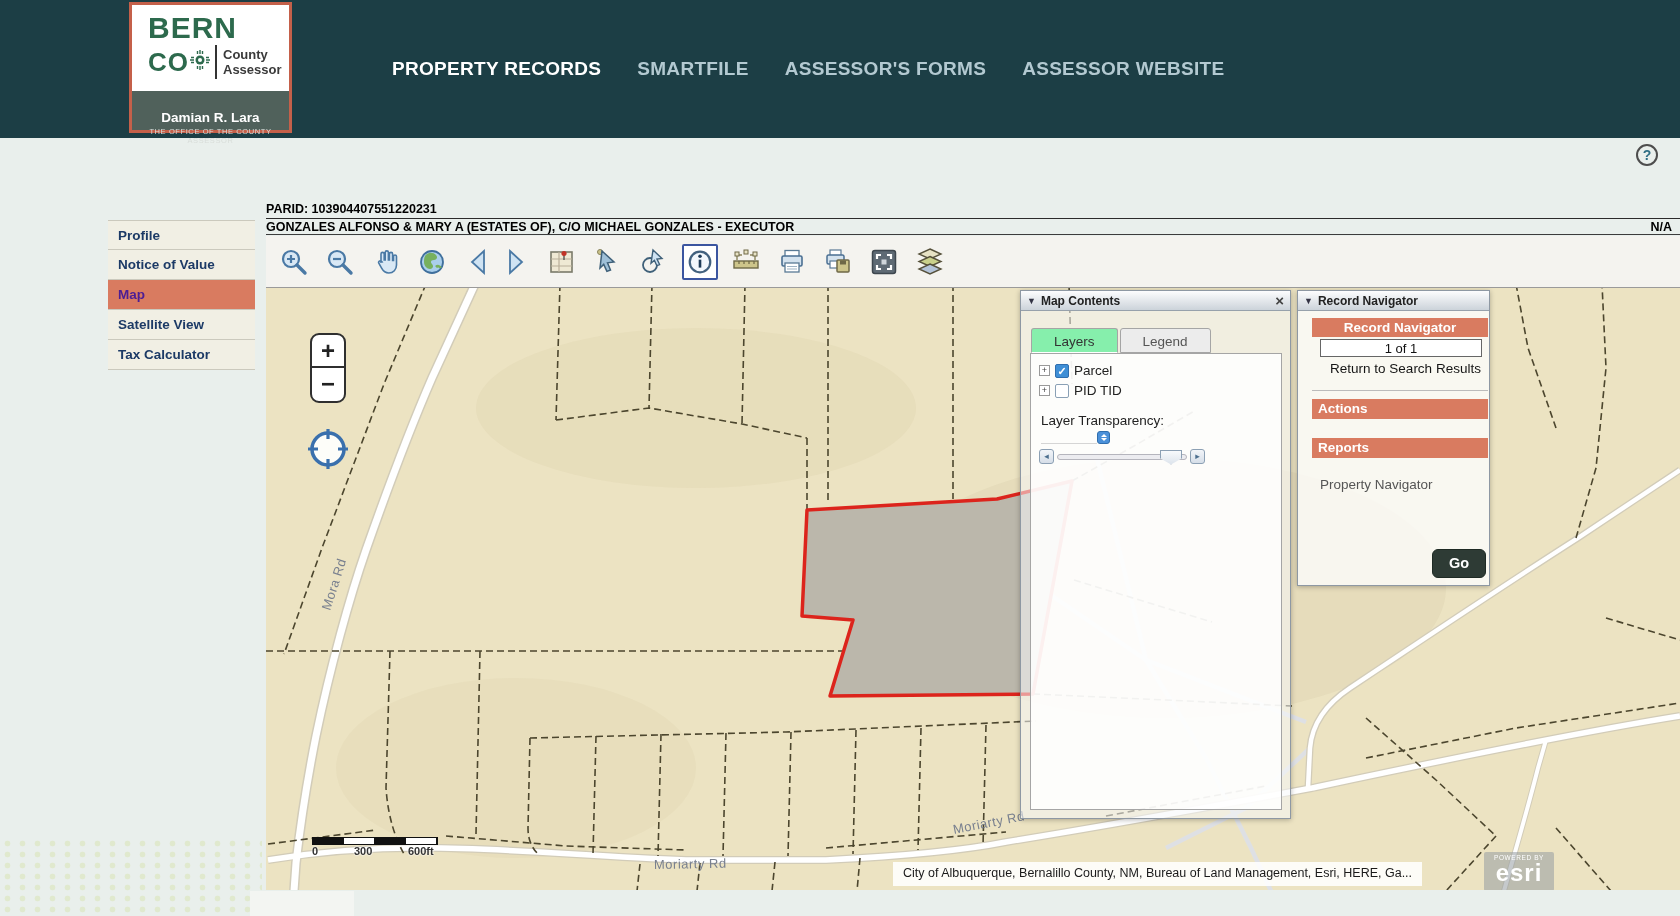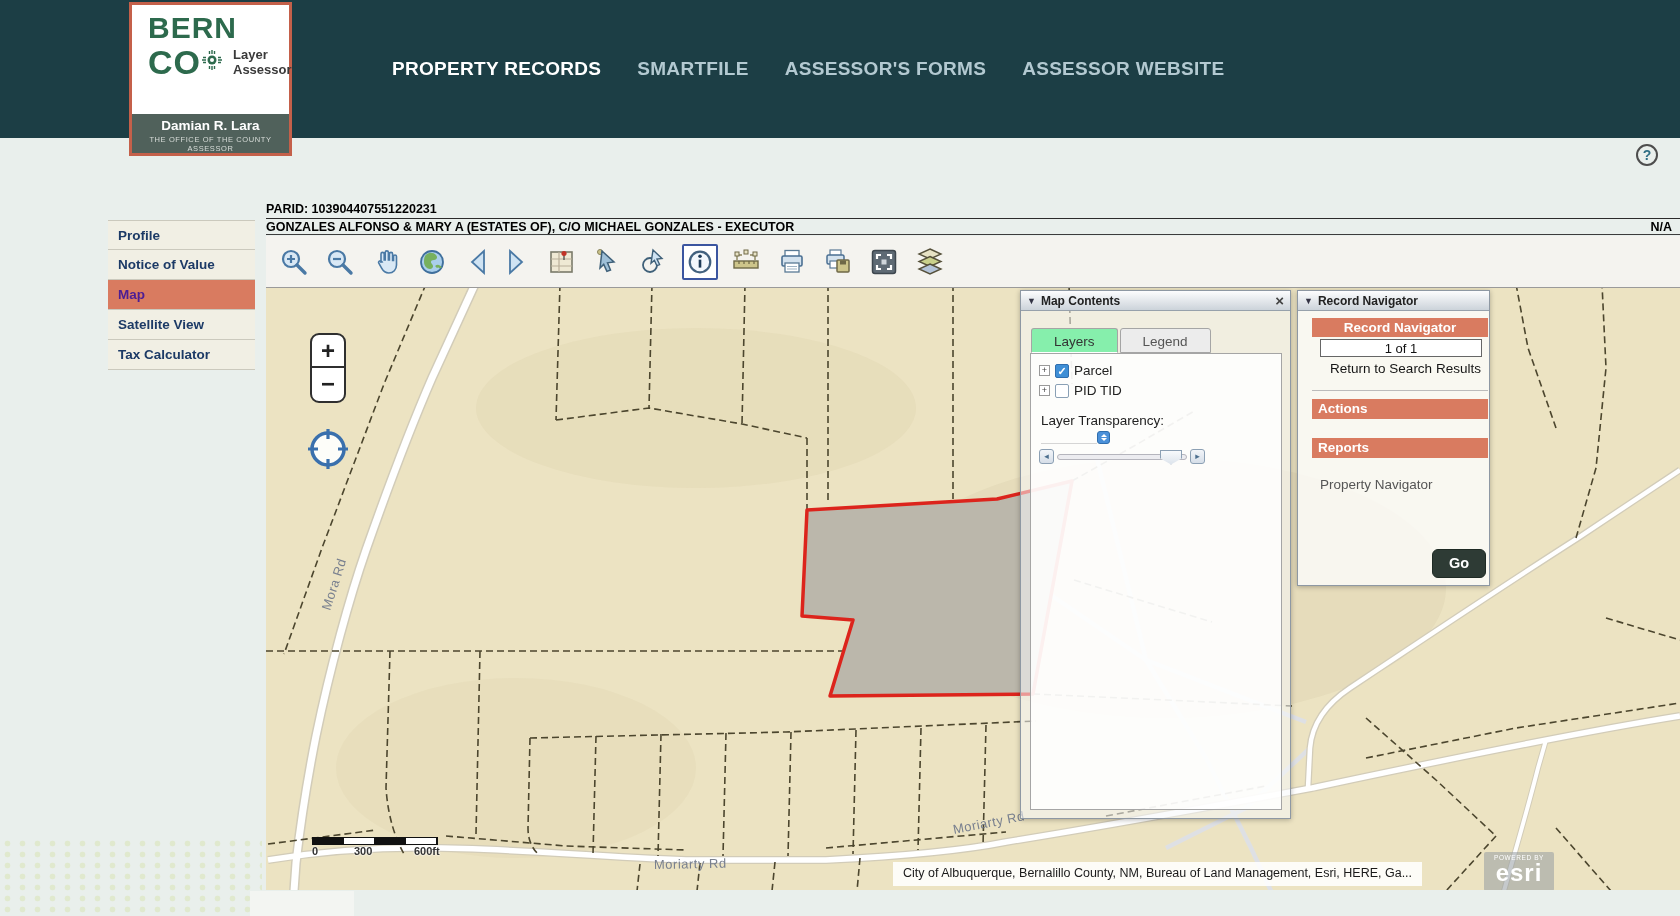--- a/index.html
+++ b/index.html
@@ -3,28 +3,28 @@
 <meta charset="utf-8">
 <style>
   * { margin:0; padding:0; box-sizing:border-box; }
   html,body { width:1680px; height:916px; overflow:hidden; }
   body { font-family:"Liberation Sans", sans-serif; background:#e9efec; }
   #app { position:relative; width:1680px; height:916px; background:#e9efec; }
 
   
   .header { position:absolute; left:0; top:0; width:1680px; height:138px; background:#1c3e45; }
   .logo { position:absolute; left:129px; top:2px; width:163px; }
-  .logo-top { background:#fff; border:3px solid #c4604a; border-bottom:none; height:112px; padding:8px 0 0 16px; }
+  .logo-top { background:#fff; border:3px solid #c4604a; border-bottom:none; height:89px; padding:8px 0 0 16px; }
   .logo-row1 { font-size:30px; font-weight:bold; color:#2d6a4d; letter-spacing:1px; line-height:30px; }
   .logo-row2 { display:flex; align-items:center; margin-top:2px; }
-  .logo-co { font-size:34px; font-weight:bold; color:#2d6a4d; letter-spacing:1px; line-height:34px;text-align:right; }
+  .logo-co { font-size:26px; font-weight:bold; color:#2d6a4d; letter-spacing:1px; line-height:34px;text-align:right; }
   .zia { margin:0 3px 0 1px; }
   .logo-div { width:2px; height:34px; background:#333; margin:0 6px 0 2px; }
   .logo-side { font-size:13px; color:#3a3a3a; line-height:15px; font-weight:bold; }
-  .logo-strip { background:#50615b; border:3px solid #c4604a; border-top:none; height:42px; text-align:center; color:#fff; padding-top:4px; }
+  .logo-strip { background:#50615b; border:3px solid #c4604a; border-top:none; height:42px; text-align:center; color:#fff; padding-top:19px; }
   .logo-name { font-size:13.5px; font-weight:bold; }
   .logo-office { font-size:7.5px; letter-spacing:.6px; color:#d8ddd9; margin-top:2px; }
   .nav { position:absolute; left:392px; top:0; height:138px; display:flex; align-items:center; gap:36px; }
   .nav-item { font-size:19px; font-weight:bold; color:#b3c9d1; letter-spacing:.3px; cursor:pointer; }
   .nav-item.active { color:#ffffff; }
   .help-btn { position:absolute; left:1636px; top:144px; width:22px; height:22px; border:2px solid #4d4d4d; border-radius:50%; color:#2e6e85; font-weight:bold; font-size:14px; text-align:center; line-height:18px; background:transparent; cursor:pointer; }
 
   
   .sidebar { position:absolute; left:108px; top:220px; width:147px; }
   .side-item { height:30px; line-height:30px; padding-left:10px; font-size:13.5px; font-weight:bold; color:#1c3a66; background:#f1efe4; border-bottom:1px solid #cbc9bd; cursor:pointer; }
@@ -52,21 +52,21 @@
   .zoomctl { position:absolute; left:44px; top:45px; width:36px; height:70px; background:#fff; border:2px solid #2f2f2f; border-radius:9px; overflow:hidden; }
   .zoomctl .zbtn { height:33px; text-align:center; font-size:24px; font-weight:bold; color:#222; line-height:31px; cursor:pointer; }
   .zoomctl .zbtn:first-child { border-bottom:2px solid #2f2f2f; }
   .locate { position:absolute; left:40px; top:139px; width:44px; height:44px; cursor:pointer; }
 
   .scalebar { position:absolute; left:46px; top:549px; width:128px; }
   .scale-seg { display:flex; border:1px solid #111; height:8px; width:126px; background:#fff; }
   .scale-seg div { flex:1; }
   .s-black { background:#111; } .s-white { background:#fff; border-left:1px solid #111; border-right:1px solid #111; }
   .scale-lab { position:relative; height:13px; font-size:11px; font-weight:bold; color:#333; text-shadow:0 0 2px #fff,0 0 2px #fff; }
-  .sl0 { position:absolute; left:0; } .sl300 { position:absolute; left:42px; } .sl600 { position:absolute; left:102px; }
+  .sl0 { position:absolute; left:0; } .sl300 { position:absolute; left:42px; } .sl600 { position:absolute; left:96px; }
 
   .attribution { position:absolute; left:627px; top:574px; height:24px; background:rgba(255,255,255,.87); font-size:12.5px; color:#1a1a1a; padding:4px 10px; white-space:nowrap; }
   .esri { position:absolute; left:1218px; top:564px; width:70px; height:39px; background:rgba(150,156,162,.55); border-radius:2px; text-align:center; color:#fff; }
   .esri .powered { font-size:6.5px; letter-spacing:.6px; margin-top:2px; }
   .esri .brand { font-size:24px; font-weight:bold; line-height:24px; letter-spacing:1px; }
 
   
   .panel { position:absolute; border:1px solid #8e98a3; box-shadow:0 1px 5px rgba(0,0,0,.28); }
   .titlebar { height:20px; background:linear-gradient(#fdfdfe,#ccd3da); border-bottom:1px solid #97a1ab; display:flex; align-items:center; padding:0 6px; font-size:12px; font-weight:bold; color:#222; cursor:pointer; }
   .tb-tri { font-size:9px; color:#334; margin-right:5px; }
@@ -127,21 +127,21 @@
             <svg width="20" height="20" viewBox="0 0 20 20">
               <circle cx="10" cy="10" r="4.5" fill="#2d6a4d"></circle>
               <g stroke="#2d6a4d" stroke-width="1.4">
                 <path d="M10 0v4M7.5 1v3M12.5 1v3M10 16v4M7.5 16v3M12.5 16v3M0 10h4M1 7.5h3M1 12.5h3M16 10h4M16 7.5h3M16 12.5h3"></path>
               </g>
               <circle cx="10" cy="10" r="2" fill="#fff"></circle>
             </svg>
           </span>
           <span class="logo-div"></span>
           <span class="logo-side">
-            <div>Layer</div>
+            <div>County</div>
             <div>Assessor</div>
           </span>
         </div>
       </div>
       <div class="logo-strip">
         <div class="logo-name">Damian R. Lara</div>
         <div class="logo-office">THE OFFICE OF THE COUNTY ASSESSOR</div>
       </div>
     </div>
     <div class="nav">

